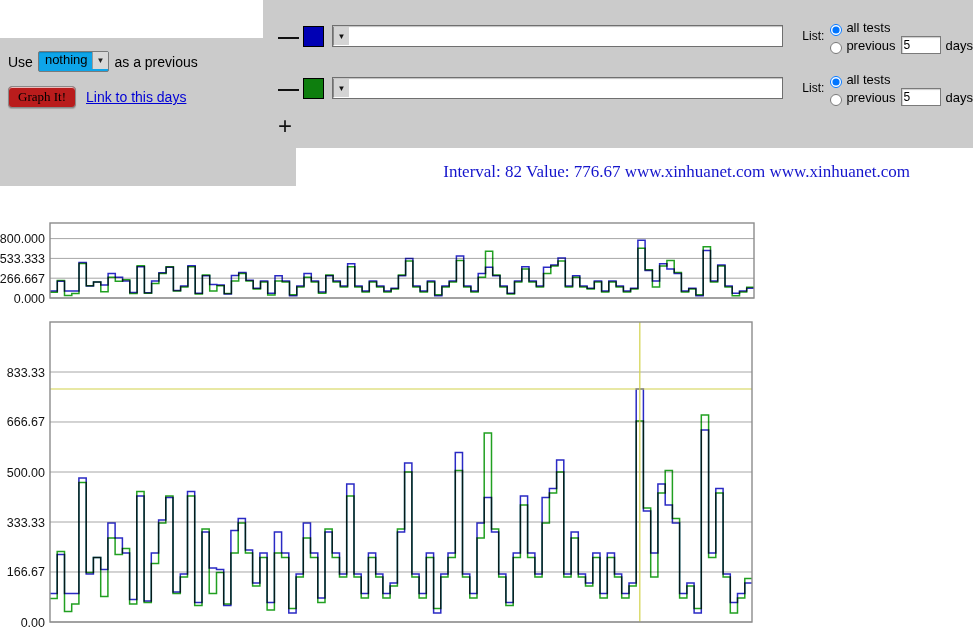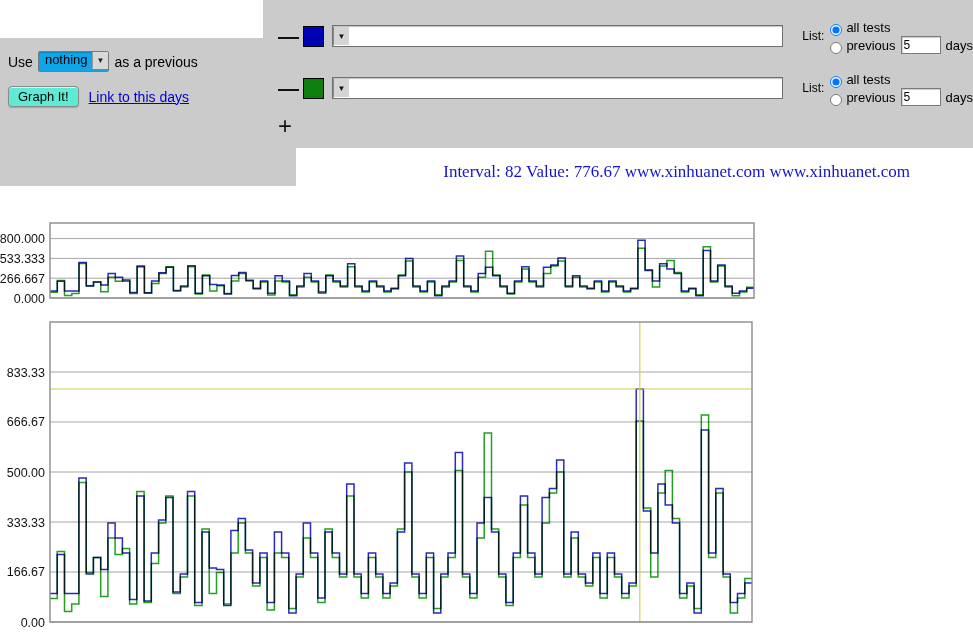--- a/index.html
+++ b/index.html
@@ -6,21 +6,21 @@
   body{width:973px;height:636px;position:relative;font-family:"Liberation Sans",sans-serif;color:#000;}
   .panel{position:absolute;top:0;background:#cbcbcb;height:148px;}
   #left-panel{left:0;width:296px;margin-top:38px;}
   #right-panel{left:263px;width:710px;}
   .row1{position:absolute;left:8px;top:13px;display:flex;align-items:center;font-size:14px;}
   .row2{position:absolute;left:8px;top:48px;display:flex;align-items:center;font-size:14px;}
   .fake-select{display:inline-flex;align-items:flex-start;background:#0ea5e9;border:1px solid #7a7a7a;border-radius:2px;
     box-shadow:inset 0 1px 1px rgba(0,0,0,.18);height:19px;margin:0 5px;cursor:default;}
   .fake-select .txt{padding:0 4px 0 6px;font-size:13px;}
   .fake-select .arrow{font-size:8px;color:#222;padding:0 4px;border-left:1px solid #9a9a9a;line-height:17px;background:#d8d8d8;}
-  .btn{font-family:Liberation Sans, sans-serif;font-size:13px;background:#5eead4;border:1px solid #8a8a8a;border-radius:4px;
+  .btn{font-family:Liberation Serif, serif;font-size:13px;background:#b91c1c;border:1px solid #8a8a8a;border-radius:4px;
     padding:2px 9px;box-shadow:0 1px 0 rgba(255,255,255,.7) inset,0 1px 1px rgba(0,0,0,.2);cursor:pointer;}
   a.graphlink{color:#0000d5;font-size:14px;margin-left:10px;text-decoration:underline;cursor:pointer;}
   .series-row{position:absolute;left:0;width:710px;height:44px;display:flex;align-items:center;}
   .minus{font-size:21px;font-weight:bold;margin-left:15px;width:22px;color:#111;cursor:pointer;line-height:10px;}
   .swatch{width:19px;height:19px;border:1px solid #000;margin-left:3px;cursor:default;}
   .series-select{display:flex;align-items:center;margin-left:8px;width:450px;height:20px;background:#fff;
     border:1px solid #6f6f6f;box-shadow:inset 1px 1px 1px rgba(0,0,0,.25);cursor:default;}
   .series-select .txt{flex:1;font-family:"DejaVu Sans Mono","Liberation Mono",monospace;font-size:11.5px;font-weight:bold;
     padding-left:5px;white-space:nowrap;overflow:hidden;}
   .series-select .arrow{width:15px;height:18px;background:#d4d4d4;border-left:1px solid #8a8a8a;color:#111;

